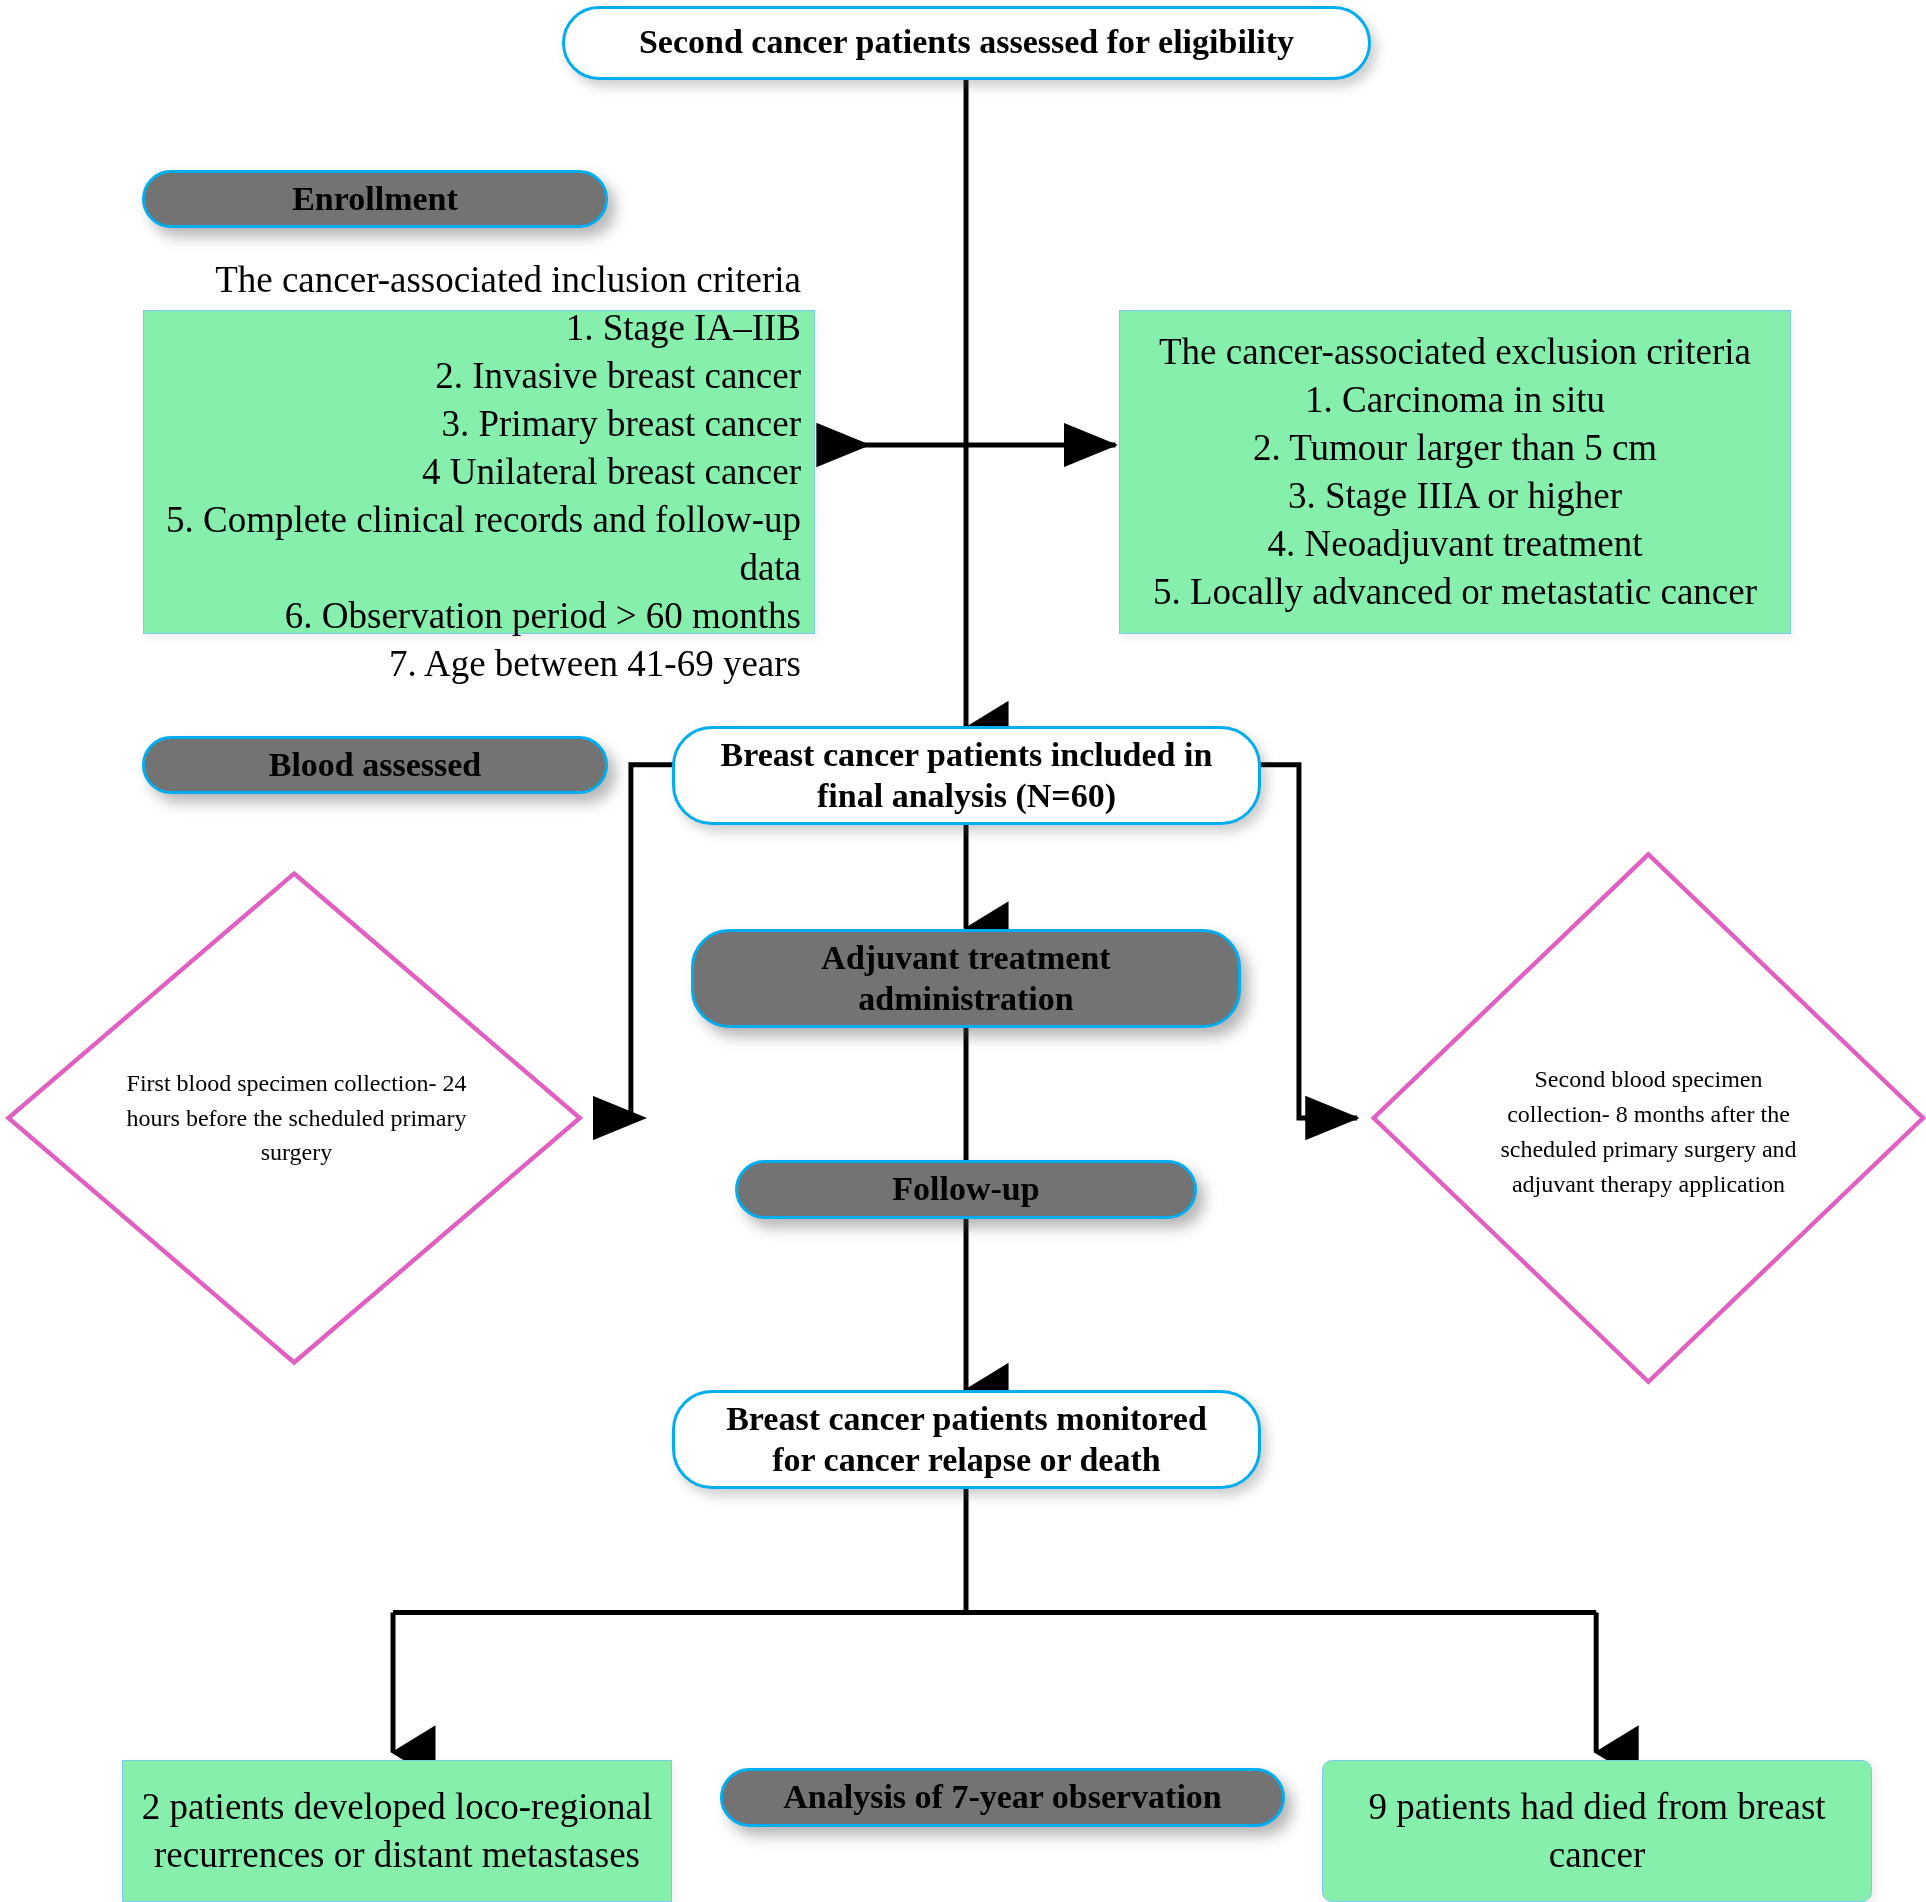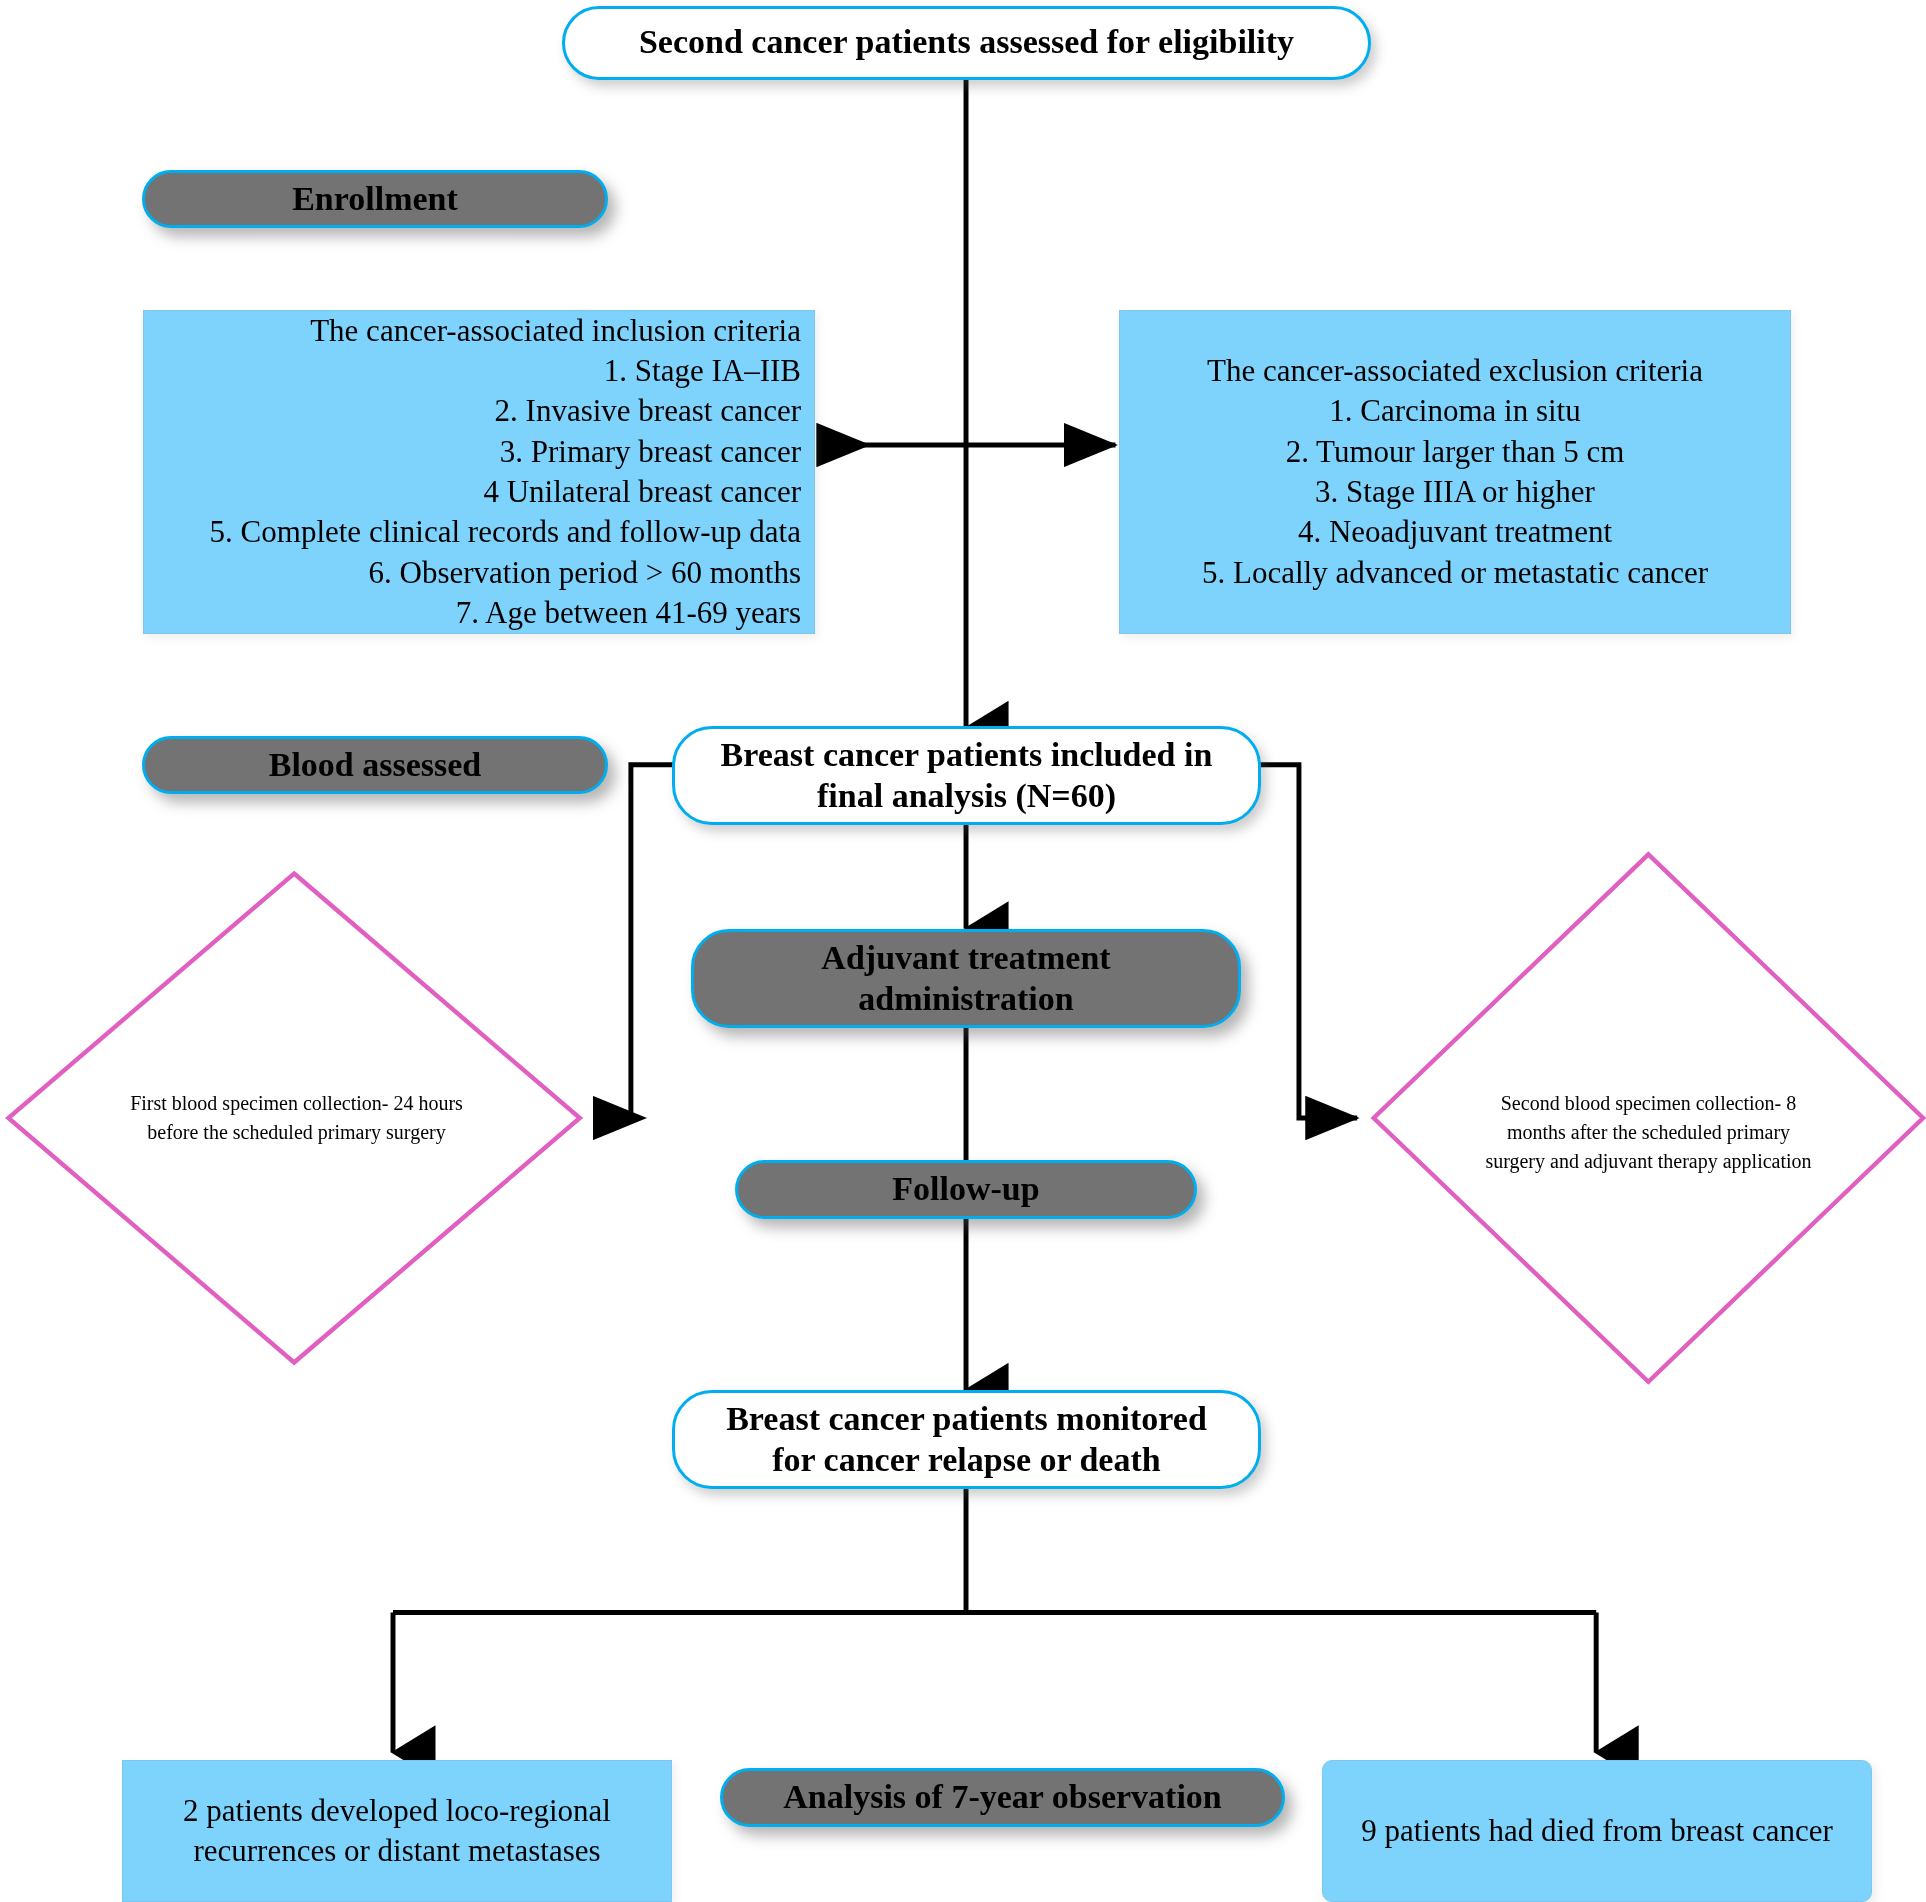--- a/index.html
+++ b/index.html
@@ -51,39 +51,39 @@
     border: 3.8px solid #00AEEF;
     border-radius: 38px;
     font-weight: bold;
     font-size: 34px;
     line-height: 1.18;
     box-shadow: 7.7px 8.8px 14.3px rgba(80,80,80,0.42);
   }
 
   
   .rect-thin {
-    background: #7dd3fc;
+    background: #86efac;
     border: 1.6px solid #7EC8F0;
-    font-size: 31px;
+    font-size: 37px;
     line-height: 1.30;
     box-shadow: 3.3px 4.4px 8.8px rgba(140,140,140,0.16);
   }
   .rect-thin .inner { width: 100%; padding: 0 13px; box-sizing: border-box; }
   .align-right .inner { text-align: right; }
   .align-left  .inner { text-align: center;  }
   .align-center .inner { text-align: center; }
 
   
   .diamond-text {
     position: absolute;
     display: flex;
     align-items: center;
     justify-content: center;
     text-align: center;
-    font-size: 20px;
+    font-size: 24px;
     line-height: 1.45;
     color: #000000;
     pointer-events: none;
   }
   .diamond-hit {
     position: absolute;
   }
 </style>
 </head>
 <body>

